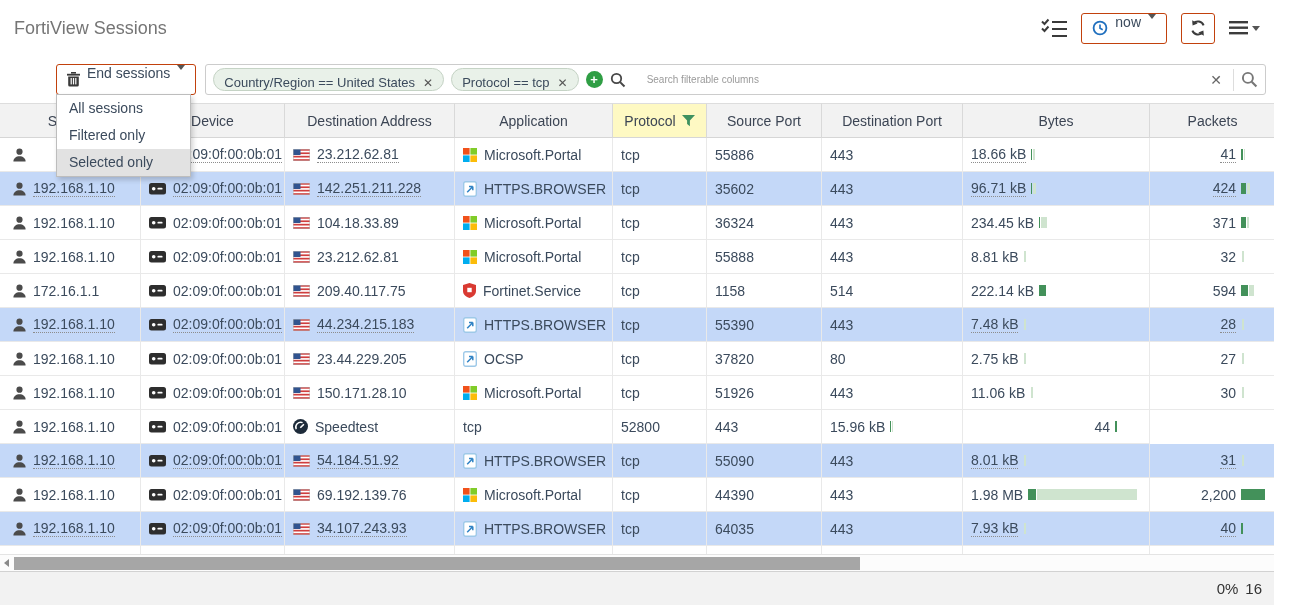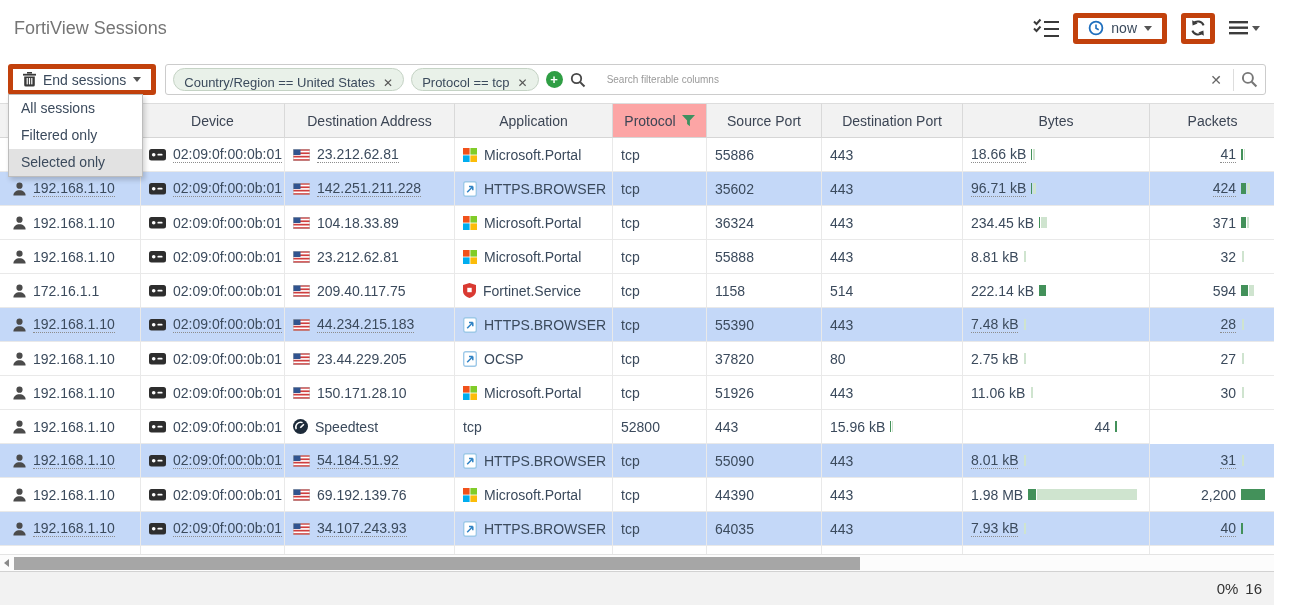--- a/index.html
+++ b/index.html
@@ -8,28 +8,28 @@
     width:1274px; height:605px; position:relative; overflow:hidden;
     font-family:"Liberation Sans","DejaVu Sans",sans-serif;
     color:#3b4a5c; background:#fff; display:flex; flex-direction:column;
   }
   
   .topbar{ height:56px; display:flex; align-items:center; padding:0 14px; }
   .page-title{ font-size:18px; color:#757575; font-weight:400; }
   .top-actions{ margin-left:auto; display:flex; align-items:center; gap:14px; }
   .iconbtn{ display:flex; align-items:center; gap:4px; cursor:pointer; }
   .btn{
-    display:flex; align-items:center; gap:7px; height:31px; padding:0 10px;
-    border:5px solid #c2410c; border-radius:3px; background:#fff; font-size:14px; cursor:pointer;
+    display:flex; gap:7px; height:31px; padding:0 10px;
+    border:1px solid #c2410c; border-radius:3px; background:#fff; font-size:14px; cursor:pointer;
   }
   .btn.square{ width:34px; justify-content:center; padding:0; }
   .caret{ width:0; height:0; border-left:4px solid transparent; border-right:4px solid transparent; border-top:5px solid #555; }
   
   .filterbar{ height:47px; display:flex; align-items:center; gap:9px; padding:0 8px; position:relative; z-index:30; }
-  .es-wrap{ position:relative; }
+  .es-wrap{ position:relative;margin-left:48px; }
   .dropdown-menu{
     position:absolute; left:0; top:calc(100% - 1px); width:135px; background:#fff;
     border:1px solid #bdbdbd; box-shadow:2px 3px 5px rgba(0,0,0,.18); z-index:40;
   }
   .dropdown-item{ height:27px; line-height:27px; padding:0 12px; font-size:14px; cursor:pointer; white-space:nowrap; }
   .dropdown-item.active{ background:#e2e2e2; }
   .filter-input{
     flex:1; height:31px; border:1px solid #ccc; border-radius:3px; background:#fff;
     display:flex; align-items:center; gap:7px; padding:0 7px;
   }
@@ -47,21 +47,21 @@
   .vdiv{ width:1px; height:22px; background:#ddd; }
   .xmark{ color:#666; font-size:14px; font-weight:bold; cursor:pointer; padding:0 4px; }
   
   .table-area{ position:relative; width:1289px; height:468px; }
   .grid{ display:grid; grid-template-columns:141px 144px 170px 158px 94px 115px 141px 187px 126px; width:1277px; }
   .thead .hcell{
     height:35px; display:flex; align-items:center; justify-content:center; gap:6px;
     background:#f2f2f2; border-top:1px solid #ddd; border-bottom:1px solid #d6d6d6; border-right:1px solid #d9d9d9;
     font-size:14px; color:#3c4554; cursor:pointer; white-space:nowrap;
   }
-  .thead .hcell.filtered{ background:#fca5a5; }
+  .thead .hcell.filtered{ background:#fef9c3; }
   .trow{ display:grid; grid-template-columns:141px 144px 170px 158px 94px 115px 141px 187px 126px; width:1277px; cursor:pointer; }
   .cell{
     height:34px; display:flex; align-items:center; gap:7px; padding:0 8px;
     border-bottom:1px solid #e9e9e9; border-right:1px solid #e9e9e9; background:#fff;
     font-size:14px; white-space:nowrap; overflow:hidden;
   }
   .c-source{ padding-left:13px; }
   .trow.selected .cell{ background:#c4d8f8; }
   .trow.drill .drillable{ border-bottom:1px dotted #8d8d8d; }
   .cell.num{ justify-content:flex-end; gap:0; }

